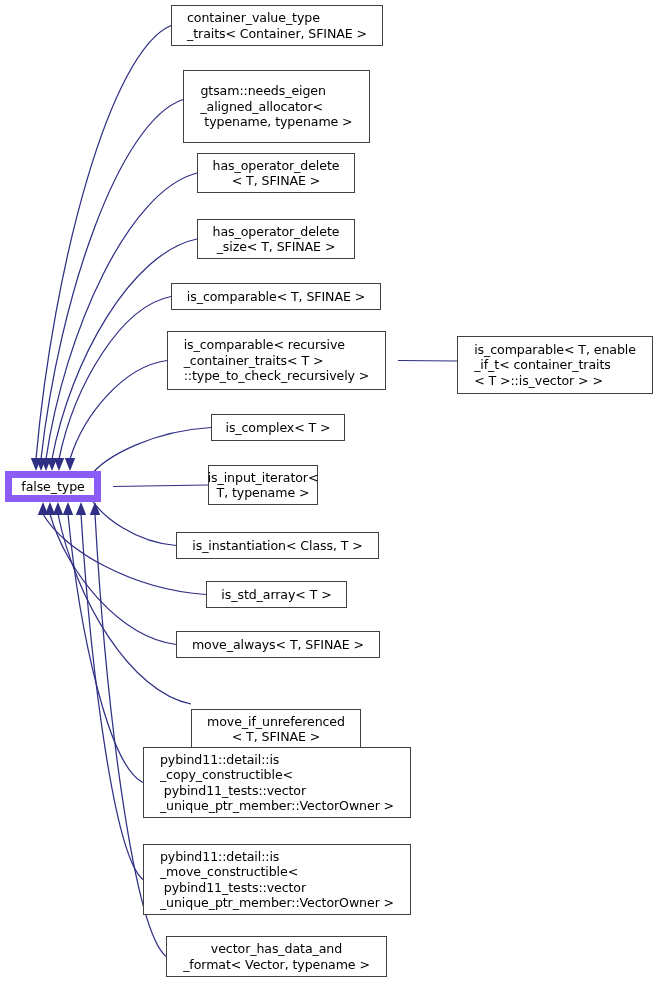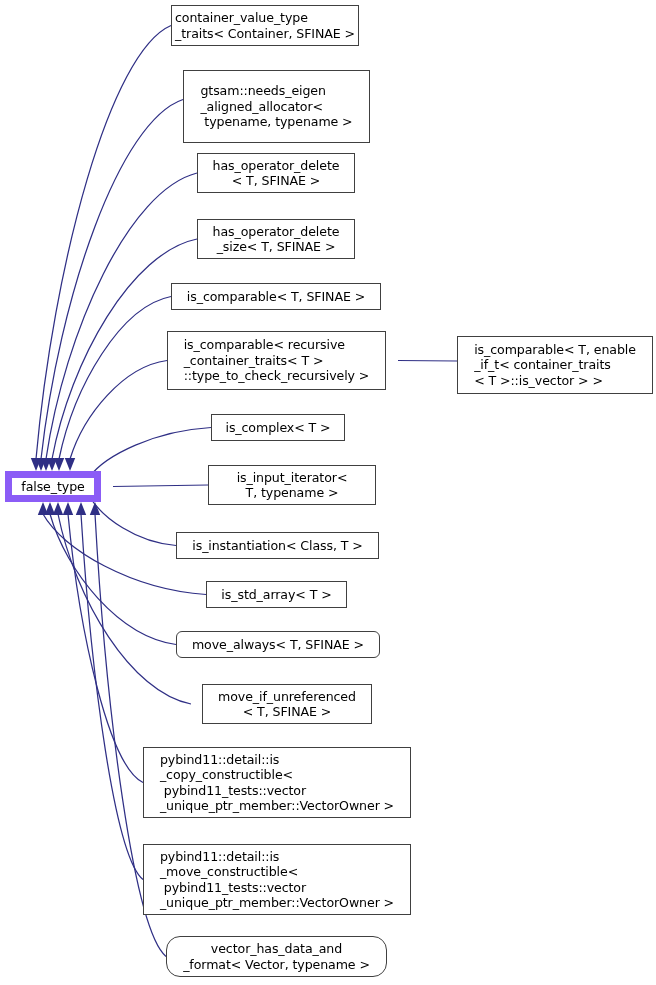--- a/index.html
+++ b/index.html
@@ -81,47 +81,47 @@
       <path d="M 143 782.5 C 109.25 766.39, 79.5 634.825, 68 514" fill="none" stroke="#2f2f85" stroke-width="1.25"></path>
       <polygon points="68,502 73.2,515 62.8,515" fill="#2f2f85"></polygon>
       <path d="M 143 879.5 C 115.1 857.57, 91.2 678.475, 81 514" fill="none" stroke="#2f2f85" stroke-width="1.25"></path>
       <polygon points="81,502 86.2,515 75.8,515" fill="#2f2f85"></polygon>
       <path d="M 166 956.5 C 134.05 929.95, 106.1 713.125, 95 514" fill="none" stroke="#2f2f85" stroke-width="1.25"></path>
       <polygon points="95,502 100.2,515 89.8,515" fill="#2f2f85"></polygon>
       <path d="M 457 361 L 398 360.5" fill="none" stroke="#2f2f85" stroke-width="1.25"></path>
       <polygon points="386,360.5 373,365.7 373,355.3" fill="#2f2f85"></polygon>
     </svg>
 <div class="node root" style="left: 5px; top: 471px; width: 96px; height: 31px;"><span class="label">false_type</span></div>
-    <div class="node" style="left: 171px; top: 5px; width: 188px; height: 41px;"><span class="label" style="text-align: left;">container_value_type
+    <div class="node" style="left: 171px; top: 5px; width: 212px; height: 41px;"><span class="label" style="text-align: left;">container_value_type
 _traits&lt; Container, SFINAE &gt;</span></div>
     <div class="node" style="left: 183px; top: 70px; width: 187px; height: 73px;"><span class="label" style="text-align: left;">gtsam::needs_eigen
 _aligned_allocator&lt;
  typename, typename &gt;</span></div>
     <div class="node" style="left: 197px; top: 153px; width: 158px; height: 40px;"><span class="label">has_operator_delete
 &lt; T, SFINAE &gt;</span></div>
     <div class="node" style="left: 197px; top: 219px; width: 158px; height: 40px;"><span class="label">has_operator_delete
 _size&lt; T, SFINAE &gt;</span></div>
     <div class="node" style="left: 171px; top: 283px; width: 210px; height: 27px;"><span class="label">is_comparable&lt; T, SFINAE &gt;</span></div>
     <div class="node" style="left: 167px; top: 331px; width: 219px; height: 59px;"><span class="label" style="text-align: left;">is_comparable&lt; recursive
 _container_traits&lt; T &gt;
 ::type_to_check_recursively &gt;</span></div>
     <div class="node" style="left: 211px; top: 414px; width: 134px; height: 27px;"><span class="label">is_complex&lt; T &gt;</span></div>
-    <div class="node" style="left: 208px; top: 465px; width: 168px; height: 40px;"><span class="label">is_input_iterator&lt;
+    <div class="node" style="left: 208px; top: 465px; width: 110px; height: 40px;"><span class="label">is_input_iterator&lt;
 T, typename &gt;</span></div>
     <div class="node" style="left: 176px; top: 532px; width: 203px; height: 27px;"><span class="label">is_instantiation&lt; Class, T &gt;</span></div>
     <div class="node" style="left: 206px; top: 581px; width: 141px; height: 27px;"><span class="label">is_std_array&lt; T &gt;</span></div>
-    <div class="node" style="left: 176px; top: 631px; width: 204px; height: 27px; border-radius: 6px;"><span class="label">move_always&lt; T, SFINAE &gt;</span></div>
-    <div class="node" style="left: 191px; top: 684px; width: 170px; height: 40px; margin-left: 11px;"><span class="label">move_if_unreferenced
+    <div class="node" style="left: 176px; top: 631px; width: 204px; height: 27px;"><span class="label">move_always&lt; T, SFINAE &gt;</span></div>
+    <div class="node" style="left: 191px; top: 709px; width: 170px; height: 40px;"><span class="label">move_if_unreferenced
 &lt; T, SFINAE &gt;</span></div>
     <div class="node" style="left: 143px; top: 747px; width: 268px; height: 71px;"><span class="label" style="text-align: left;">pybind11::detail::is
 _copy_constructible&lt;
  pybind11_tests::vector
 _unique_ptr_member::VectorOwner &gt;</span></div>
     <div class="node" style="left: 143px; top: 844px; width: 268px; height: 71px;"><span class="label" style="text-align: left;">pybind11::detail::is
 _move_constructible&lt;
  pybind11_tests::vector
 _unique_ptr_member::VectorOwner &gt;</span></div>
-    <div class="node" style="left: 166px; top: 936px; width: 221px; height: 41px; border-radius: 14px;"><span class="label">vector_has_data_and
+    <div class="node" style="left: 166px; top: 936px; width: 221px; height: 41px;"><span class="label">vector_has_data_and
 _format&lt; Vector, typename &gt;</span></div>
     <div class="node" style="left: 457px; top: 336px; width: 196px; height: 58px;"><span class="label" style="text-align: left;">is_comparable&lt; T, enable
 _if_t&lt; container_traits
 &lt; T &gt;::is_vector &gt; &gt;</span></div>
   </div>
 
 </body></html>

